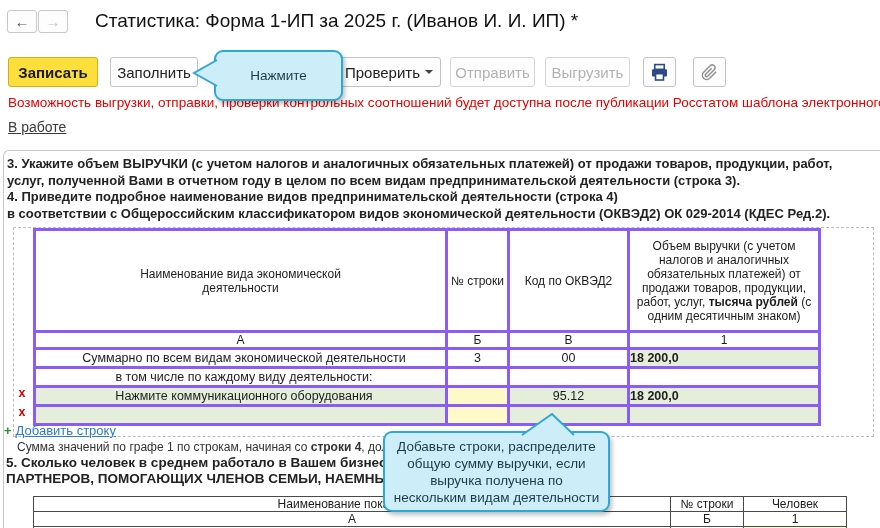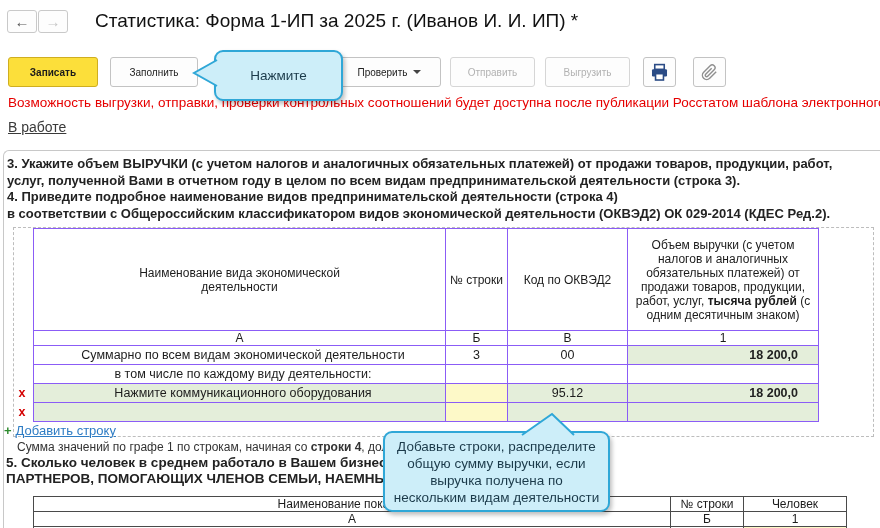--- a/index.html
+++ b/index.html
@@ -16,21 +16,21 @@
   }
   #nav-back { left:7px; }
   #nav-fwd  { left:38px; color:#c6c6c6; }
   #page-title {
     position:absolute; left:95px; top:10px; font-size:19px; color:#111;
     white-space:nowrap;
   }
   
   .btn {
     position:absolute; top:57px; height:30px; border:1px solid #c3c3c3;
-    border-radius:3px; background:#fdfdfd; font-size:10px; color:#222;
+    border-radius:3px; background:#fdfdfd; font-size:15px; color:#222;
     text-align:center; display:flex; align-items:center; justify-content:center; gap:5px;
     padding:0 10px;
   }
   .btn.disabled { color:#b2b2b2; border-color:#d6d6d6; }
   #btn-save {
     left:8px; width:90px; background:var(--accent_yellow); border-color:var(--accent_yellow_border);
     font-weight:bold; color:#1a1a1a;
   }
   #btn-fill  { left:110px; width:88px; }
   #btn-check { left:337px; width:104px; }
@@ -55,28 +55,28 @@
   }
   #instructions { position:absolute; left:7px; top:156px; font-size:13px; font-weight:bold; color:#222; line-height:16.5px; white-space:nowrap; }
   
   #table-region {
     position:absolute; left:13px; top:227px; width:861px; height:210px;
     border:1px dashed #bdbdbd;
   }
   
   table { border-collapse:collapse; table-layout:fixed; }
   #revenue-table { position:absolute; left:33px; top:228px; width:785px; }
-  #revenue-table td { border:1px solid #8b5cf6; font-size:12.5px; overflow:hidden; white-space:nowrap; }
+  #revenue-table td { border:3px solid #8b5cf6; font-size:12.5px; overflow:hidden; white-space:nowrap; }
   #revenue-table .hdr { text-align:center; white-space:normal; vertical-align:middle; line-height:14px; font-size:12px; }
   #revenue-table tr.header-row td { height:102px; }
   #revenue-table tr.letters-row td { height:15px; text-align:center; font-size:12px; }
   #revenue-table tr.data-row td { height:19px; }
   .c-name { text-align:center; padding-left:7px; }
   .c-ctr  { text-align:center; }
-  .c-val  { text-align:right; padding-right:20px; font-weight:600; color:#222; }
+  .c-val  { padding-right:20px; font-weight:600; color:#222; }
   .bg-green { background:var(--cell_green); }
   .bg-yellow { background:var(--cell_yellow); }
   .hdr-inner { display:inline-block; max-width:250px; white-space:normal; }
   .hdr-inner-wide { display:inline-block; max-width:178px; white-space:normal; }
   
   .del-x { position:absolute; left:15px; width:14px; height:14px; color:var(--delete_red); font-weight:bold; font-size:12.5px; line-height:14px; text-align:center; }
   #del-x-1 { top:386px; } #del-x-2 { top:405px; }
   #add-row { position:absolute; left:4px; top:423px; font-size:13px; }
   #add-plus { color:var(--add_green); font-weight:bold; margin-right:4px; }
   #add-link { color:var(--link_blue); text-decoration:underline; }

